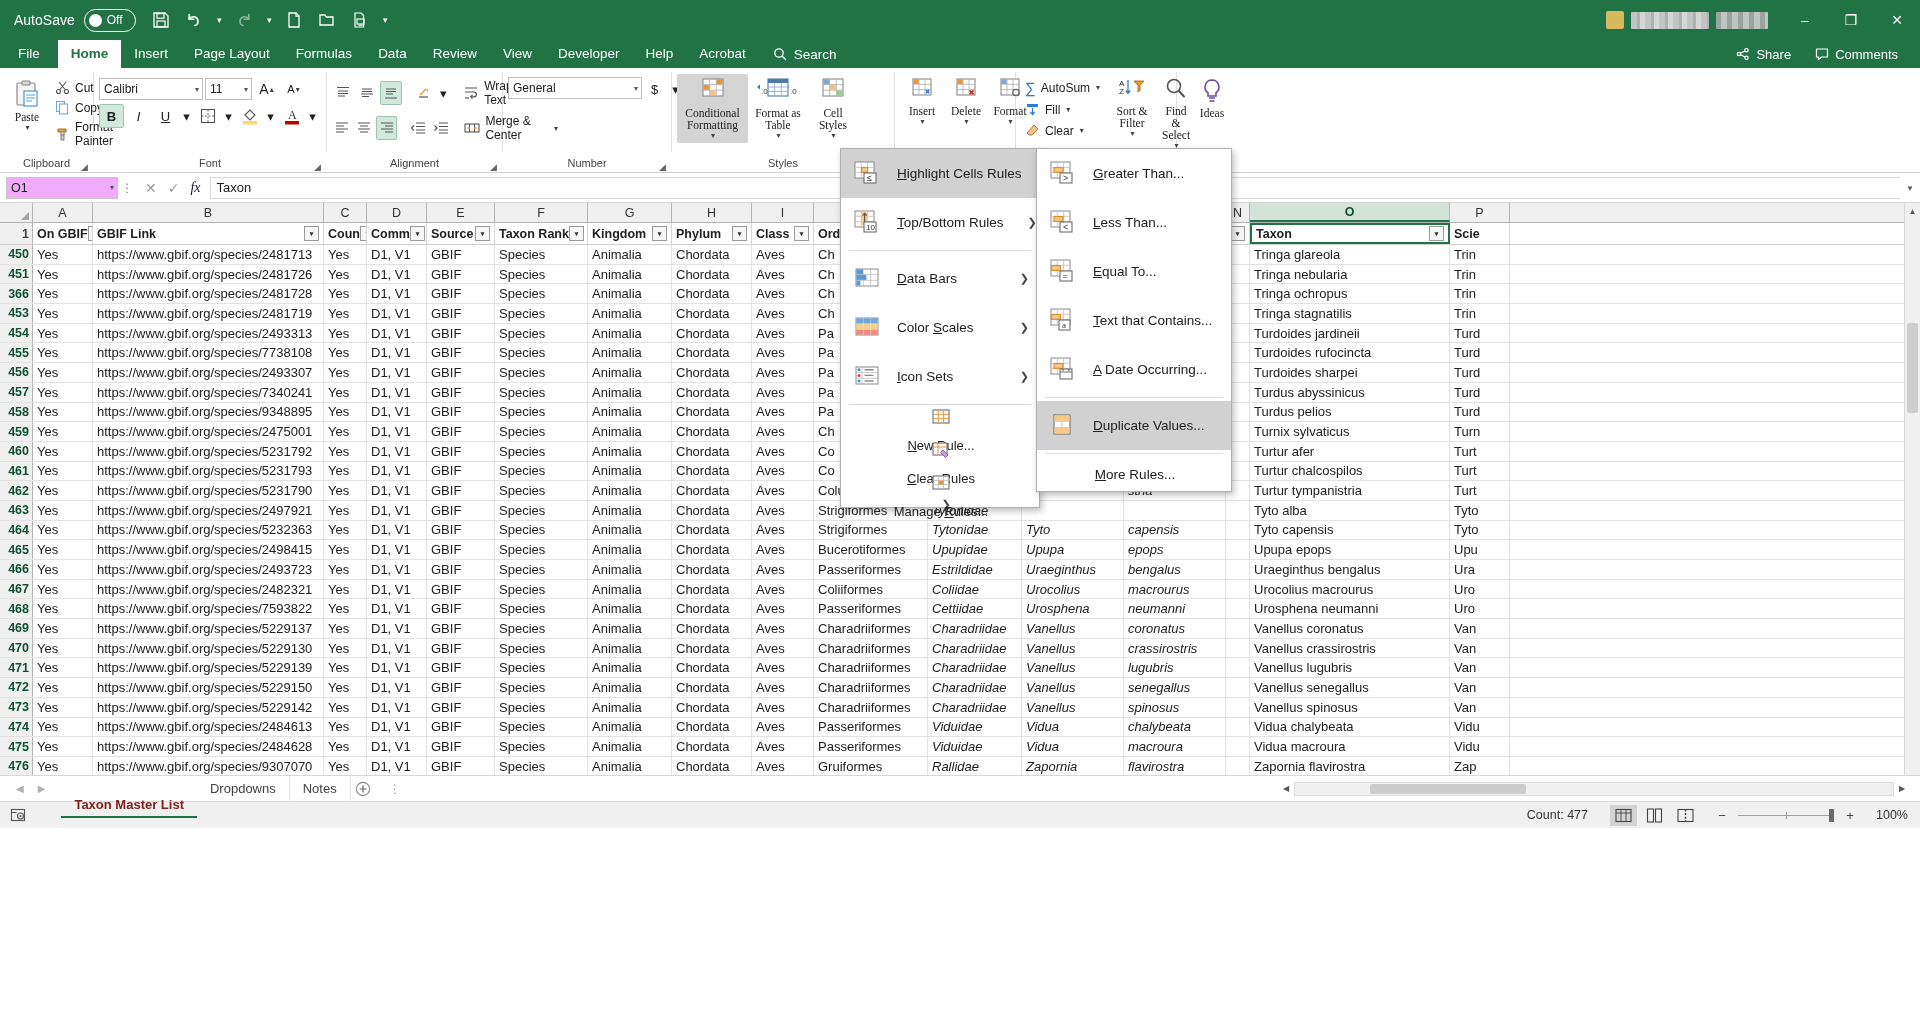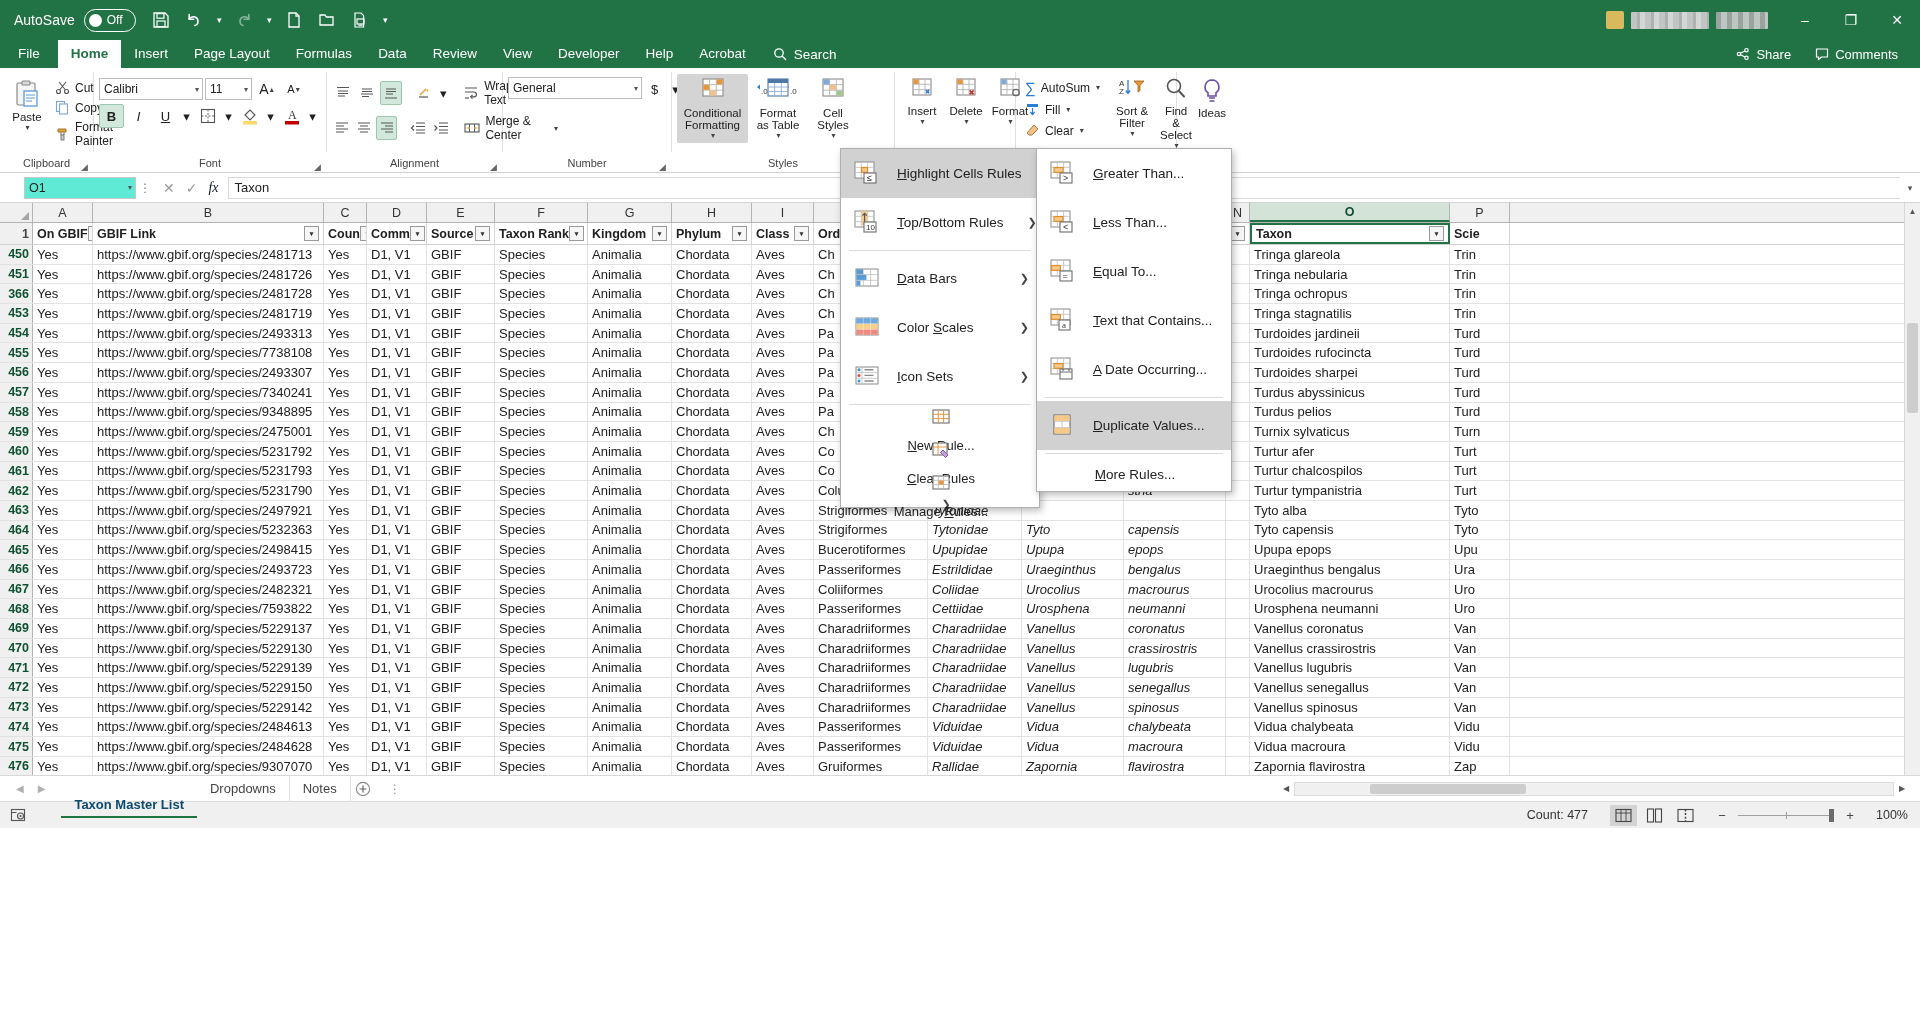--- a/index.html
+++ b/index.html
@@ -76,21 +76,21 @@
   }
   .grp .glaunch{
     position:absolute;right:5px;bottom:1px;font-size:9px;color:#666;
   }
   .gsep{width:1px;background:#e0e0e0;margin:4px 0 20px 0;}
 
   .bigbtn{
     display:flex;flex-direction:column;align-items:center;justify-content:flex-start;
     padding:3px 6px;border-radius:2px;cursor:default;min-width:44px;
   }
-  .bigbtn .lbl{font-size:11.5px;text-align:center;line-height:12px;margin-top:2px;}
+  .bigbtn .lbl{font-size:11.5px;text-align:center;line-height:12px;margin-top:2px;font-family:Liberation Serif, serif;}
   .smbtn{display:flex;align-items:center;gap:5px;padding:2px 4px;border-radius:2px;font-size:12px;}
   .iconbtn{
     width:25px;height:24px;display:flex;align-items:center;justify-content:center;
     border-radius:2px;font-size:13px;
   }
   .iconbtn.on{background:#d3e8dc;border:1px solid #9dc6b0;}
   .caretsm{font-size:8px;color:#444;margin-left:1px;}
 
   
   .clipgrp{width:93px;}
@@ -126,21 +126,21 @@
   .cfbtn{
     background:#d4d4d4;position:relative;z-index:60;
   }
 
   
   .fbar{
     height:30px;background:#fff;display:flex;align-items:center;
     border-bottom:1px solid #d6d6d6;
   }
   .namebox{
-    width:112px;height:22px;margin-left:24px;border:1px solid #c6c6c6;background:#5eead4;
+    width:112px;height:22px;margin-left:6px;border:1px solid #c6c6c6;background:#f0abfc;
     display:flex;align-items:center;padding:0 4px;font-size:12.5px;position:relative;
   }
   .fbdots{width:18px;text-align:center;color:#777;font-size:12px;}
   .fbicons{display:flex;align-items:center;gap:11px;padding:0 9px;color:#999;font-size:14px;}
   .fbinput{
     flex:1;height:22px;border:1px solid #d9d9d9;border-right:none;background:#fff;
     display:flex;align-items:center;padding:0 6px;font-size:13px;
   }
   .fbexpand{width:20px;text-align:center;color:#555;font-size:9px;}
 
@@ -215,21 +215,21 @@
   
   .sheetbar{
     height:26px;background:#fff;display:flex;align-items:center;
     border-top:1px solid #d8d8d8;font-size:13px;
   }
   .navarrows{display:flex;gap:14px;padding:0 16px;color:#b0b0b0;font-size:10px;}
   .stab{
     padding:0 13px;height:26px;line-height:26px;color:#444;
     border-right:1px solid #e0e0e0;
   }
-  .stab.active{color:#0c4a6e;font-weight:bold;border-bottom:2.5px solid #217346;border-right:none;margin-top:32px;}
+  .stab.active{color:#7f1d1d;font-weight:bold;border-bottom:2.5px solid #217346;border-right:none;margin-top:32px;}
   .addsheet{
     width:24px;height:26px;display:flex;align-items:center;justify-content:center;color:#777;
   }
   .hsb{
     margin-left:auto;display:flex;align-items:center;height:16px;margin-right:10px;
   }
   .hsbtrack{width:600px;height:14px;background:#f0f0f0;border:1px solid #dcdcdc;position:relative;}
   .hsbthumb{position:absolute;left:75px;top:1px;height:10px;width:156px;background:#cdcdcd;border-radius:2px;}
   .hsarr{width:16px;text-align:center;font-size:8px;color:#555;}
   .hdots{padding:0 14px;color:#999;font-size:12px;}

